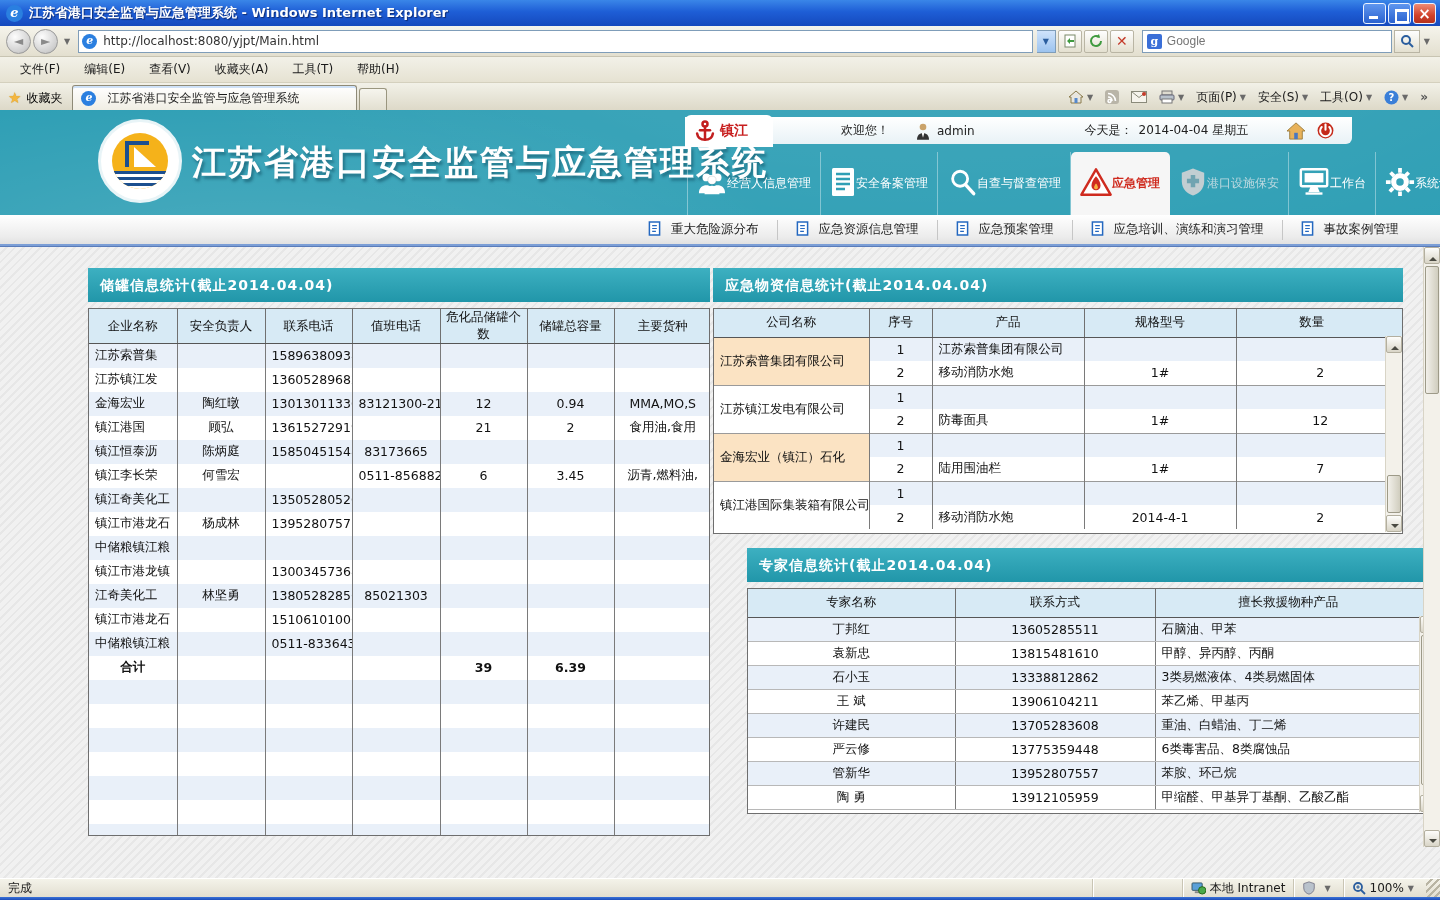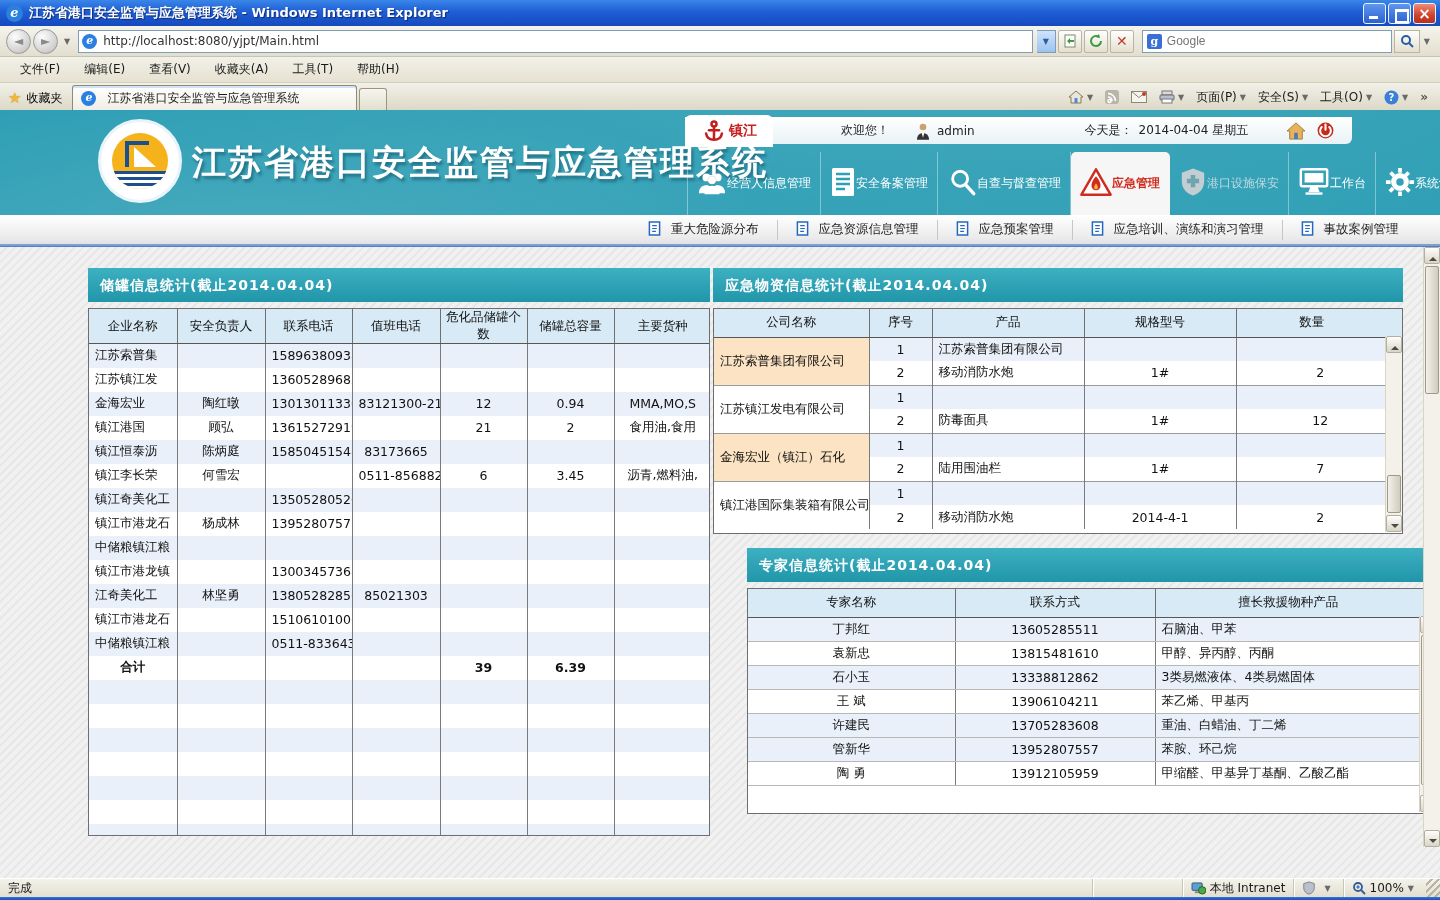--- a/index.html
+++ b/index.html
@@ -58,21 +58,21 @@
   .logo{position:absolute;left:98px;top:9px;width:84px;height:84px;border-radius:50%;background:#fff;border:3px solid #e8f4f7;display:flex;align-items:center;justify-content:center;}
   .logo-inner{width:56px;height:56px;border-radius:50%;background:#f5b21a;position:relative;overflow:hidden;}
   .logo-inner .crane{position:absolute;left:13px;top:8px;width:4px;height:26px;background:#1c4f8f;}
   .logo-inner .crane::after{content:"";position:absolute;left:0;top:0;width:24px;height:4px;background:#1c4f8f;}
   .logo-inner .sail{position:absolute;left:22px;top:14px;width:0;height:0;border-left:22px solid #fff;border-top:20px solid transparent;}
   .logo-inner .waves{position:absolute;left:0;bottom:0;width:100%;height:18px;background:repeating-linear-gradient(180deg,#1c4f8f 0 3px,#fff 3px 6px);}
   .sys-title{position:absolute;left:192px;top:30px;color:#fff;font-size:34px;font-weight:bold;letter-spacing:2px;text-shadow:2px 3px 3px rgba(0,50,70,.45);white-space:nowrap;}
 
   .welcome-strip{position:absolute;left:685px;top:7px;width:667px;height:27px;background:linear-gradient(#ffffff,#e8f2f6);border-radius:0 0 6px 6px;display:flex;align-items:center;font-size:12px;color:#222;}
   .anchor-tab{position:absolute;left:0;top:-5px;width:88px;height:32px;background:#fff;border-radius:6px 6px 0 0;}
-  .ws-left{position:relative;width:88px;display:flex;align-items:center;padding-left:19px;flex:none;}
+  .ws-left{position:relative;width:88px;display:flex;align-items:center;padding-left:10px;flex:none;}
   .city{color:#c81f1f;font-weight:bold;font-size:14px;margin-left:5px;}
   .ws-item{display:flex;align-items:center;white-space:nowrap;}
   .welcome-strip svg{display:block;}
 
   .main-nav{position:absolute;left:687px;bottom:0;height:63px;display:flex;align-items:stretch;}
   .nav-item{display:flex;flex-direction:row;align-items:center;justify-content:flex-end;padding:4px 9px 9px;border-right:1px solid rgba(255,255,255,.38);position:relative;}
   .nav-item:first-child{border-left:1px solid rgba(255,255,255,.38);}
   .nav-icon{height:32px;display:flex;align-items:flex-end;justify-content:center;}
   .nav-icon svg{display:block;}
   .nav-label{margin-top:4px;font-size:12px;color:#fff;white-space:nowrap;}
@@ -767,20 +767,25 @@
                 <tr>
                   <td>王 斌</td>
                   <td>13906104211</td>
                   <td class="prod">苯乙烯、甲基丙</td>
                 </tr>
                 <tr class="alt">
                   <td>许建民</td>
                   <td>13705283608</td>
                   <td class="prod">重油、白蜡油、丁二烯</td>
                 </tr>
+                <tr>
+                  <td>严云修</td>
+                  <td>13775359448</td>
+                  <td class="prod">6类毒害品、8类腐蚀品</td>
+                </tr>
                 <tr class="alt">
                   <td>管新华</td>
                   <td>13952807557</td>
                   <td class="prod">苯胺、环己烷</td>
                 </tr>
                 <tr>
                   <td>陶 勇</td>
                   <td>13912105959</td>
                   <td class="prod">甲缩醛、甲基异丁基酮、乙酸乙酯</td>
                 </tr>

